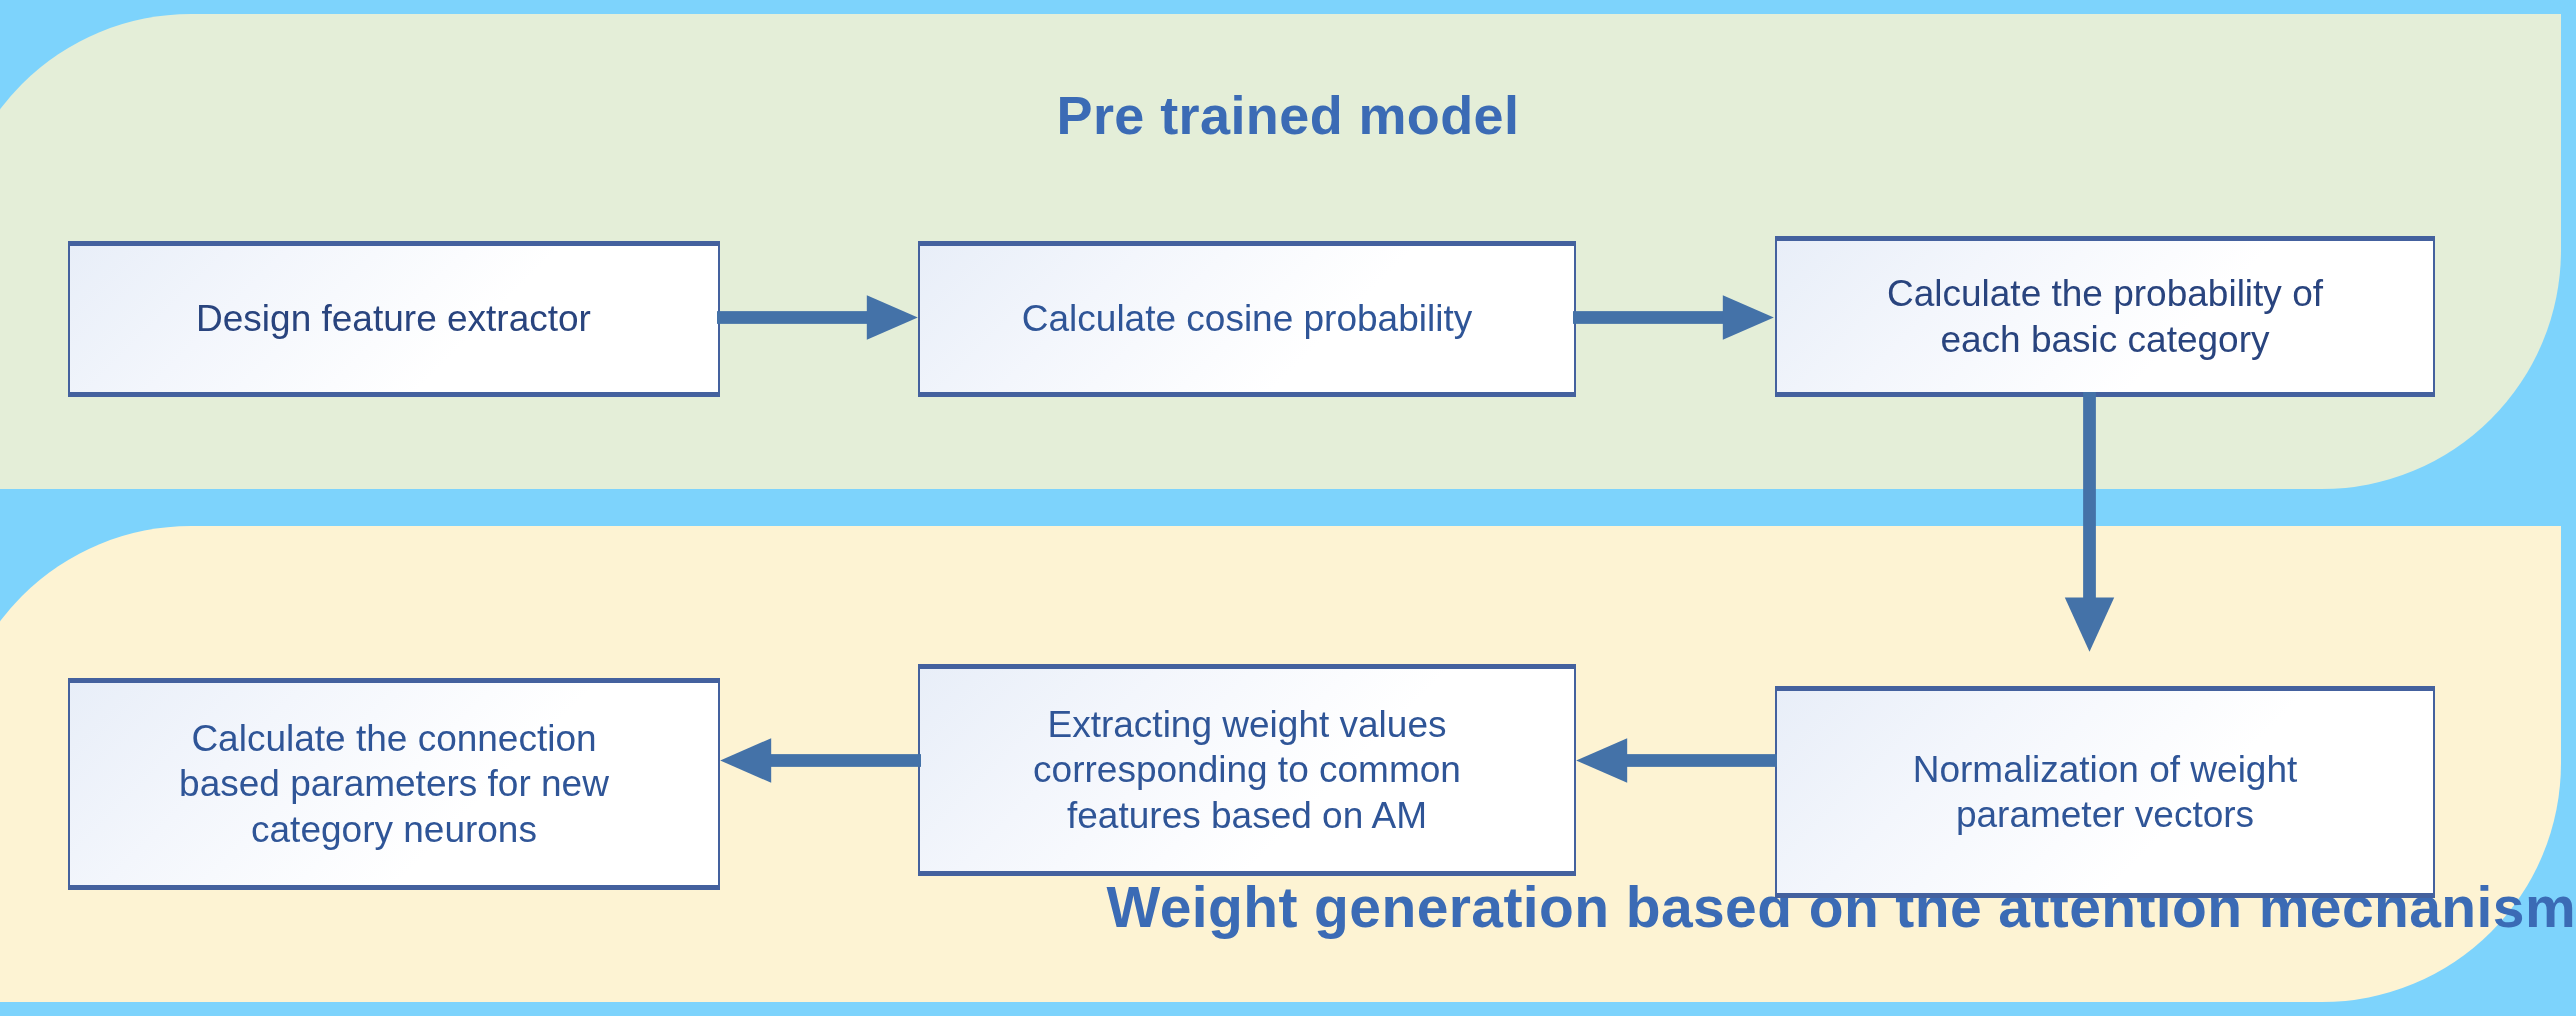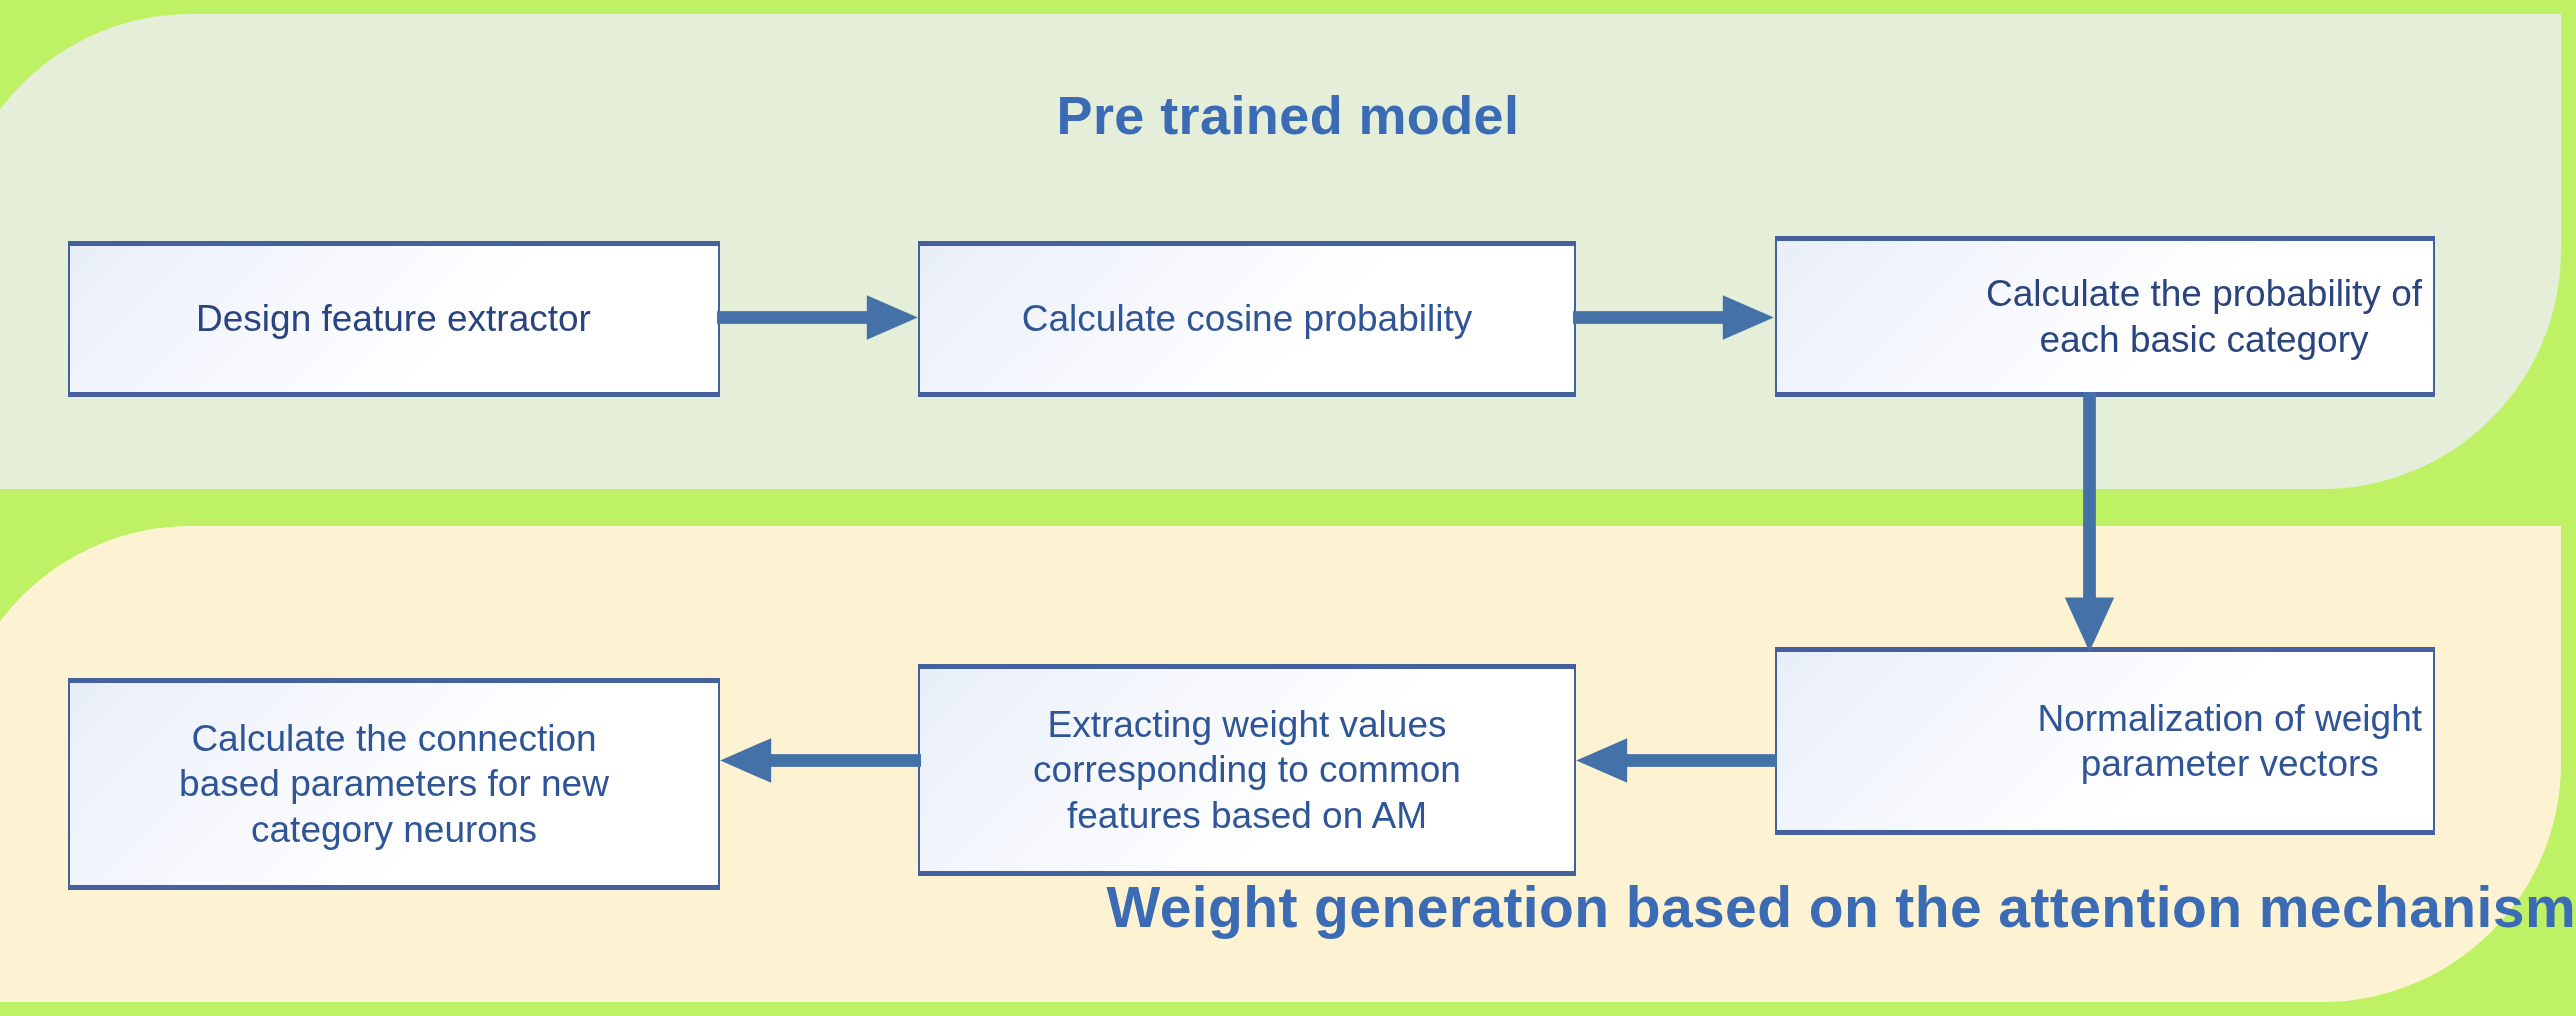--- a/index.html
+++ b/index.html
@@ -10,21 +10,21 @@
   body {
     width: 2576px;
     height: 1016px;
     font-family: "Liberation Sans", sans-serif;
     overflow: hidden;
   }
   #stage {
     position: relative;
     width: 2576px;
     height: 1016px;
-    background: #bef264;
+    background: #7dd3fc;
   }
 
   
   .panel {
     position: absolute;
     box-sizing: border-box;
   }
   .panel-top {
     left: -48px;
     top: 14.3px;
@@ -87,26 +87,26 @@
     color: #2f5597;
     font-size: 37px;
     line-height: 1.22;
     padding: 4.8px 11px;
   }
   .box.dark-text { color: #29447e; }
 
   
   #box-design  { left: 68px;  top: 241px; width: 652px;  height: 156px; padding-left: 10px; }
   #box-cosine  { left: 918px;top: 241px; width: 658px;  height: 156px; }
-  #box-prob    { left: 1775px;top: 236px; width: 660px;  height: 161px; justify-content: flex-end; }
+  #box-prob    { left: 1775px;top: 236px; width: 660px;  height: 161px; }
 
   
   #box-connweights { left: 68px;   top: 650px; width: 652px;  height: 212px; margin-top: 28px; }
   #box-extract     { left: 918px; top: 650px; width: 658px;  height: 212px; margin-top: 14px; }
-  #box-normalize   { left: 1775px; top: 647px; width: 660px;  height: 188px; justify-content: flex-end; }
+  #box-normalize   { left: 1775px; top: 686px; width: 660px;  height: 212px; }
 
   
   .arrow {
     position: absolute;
   }
   .arrow svg { display: block; }
 
   #arrow-design-cosine { left: 717px;  top: 287px; }
   #arrow-cosine-prob   { left: 1573px; top: 287px; }
   #arrow-prob-norm     { left: 2055px; top: 392px; }

